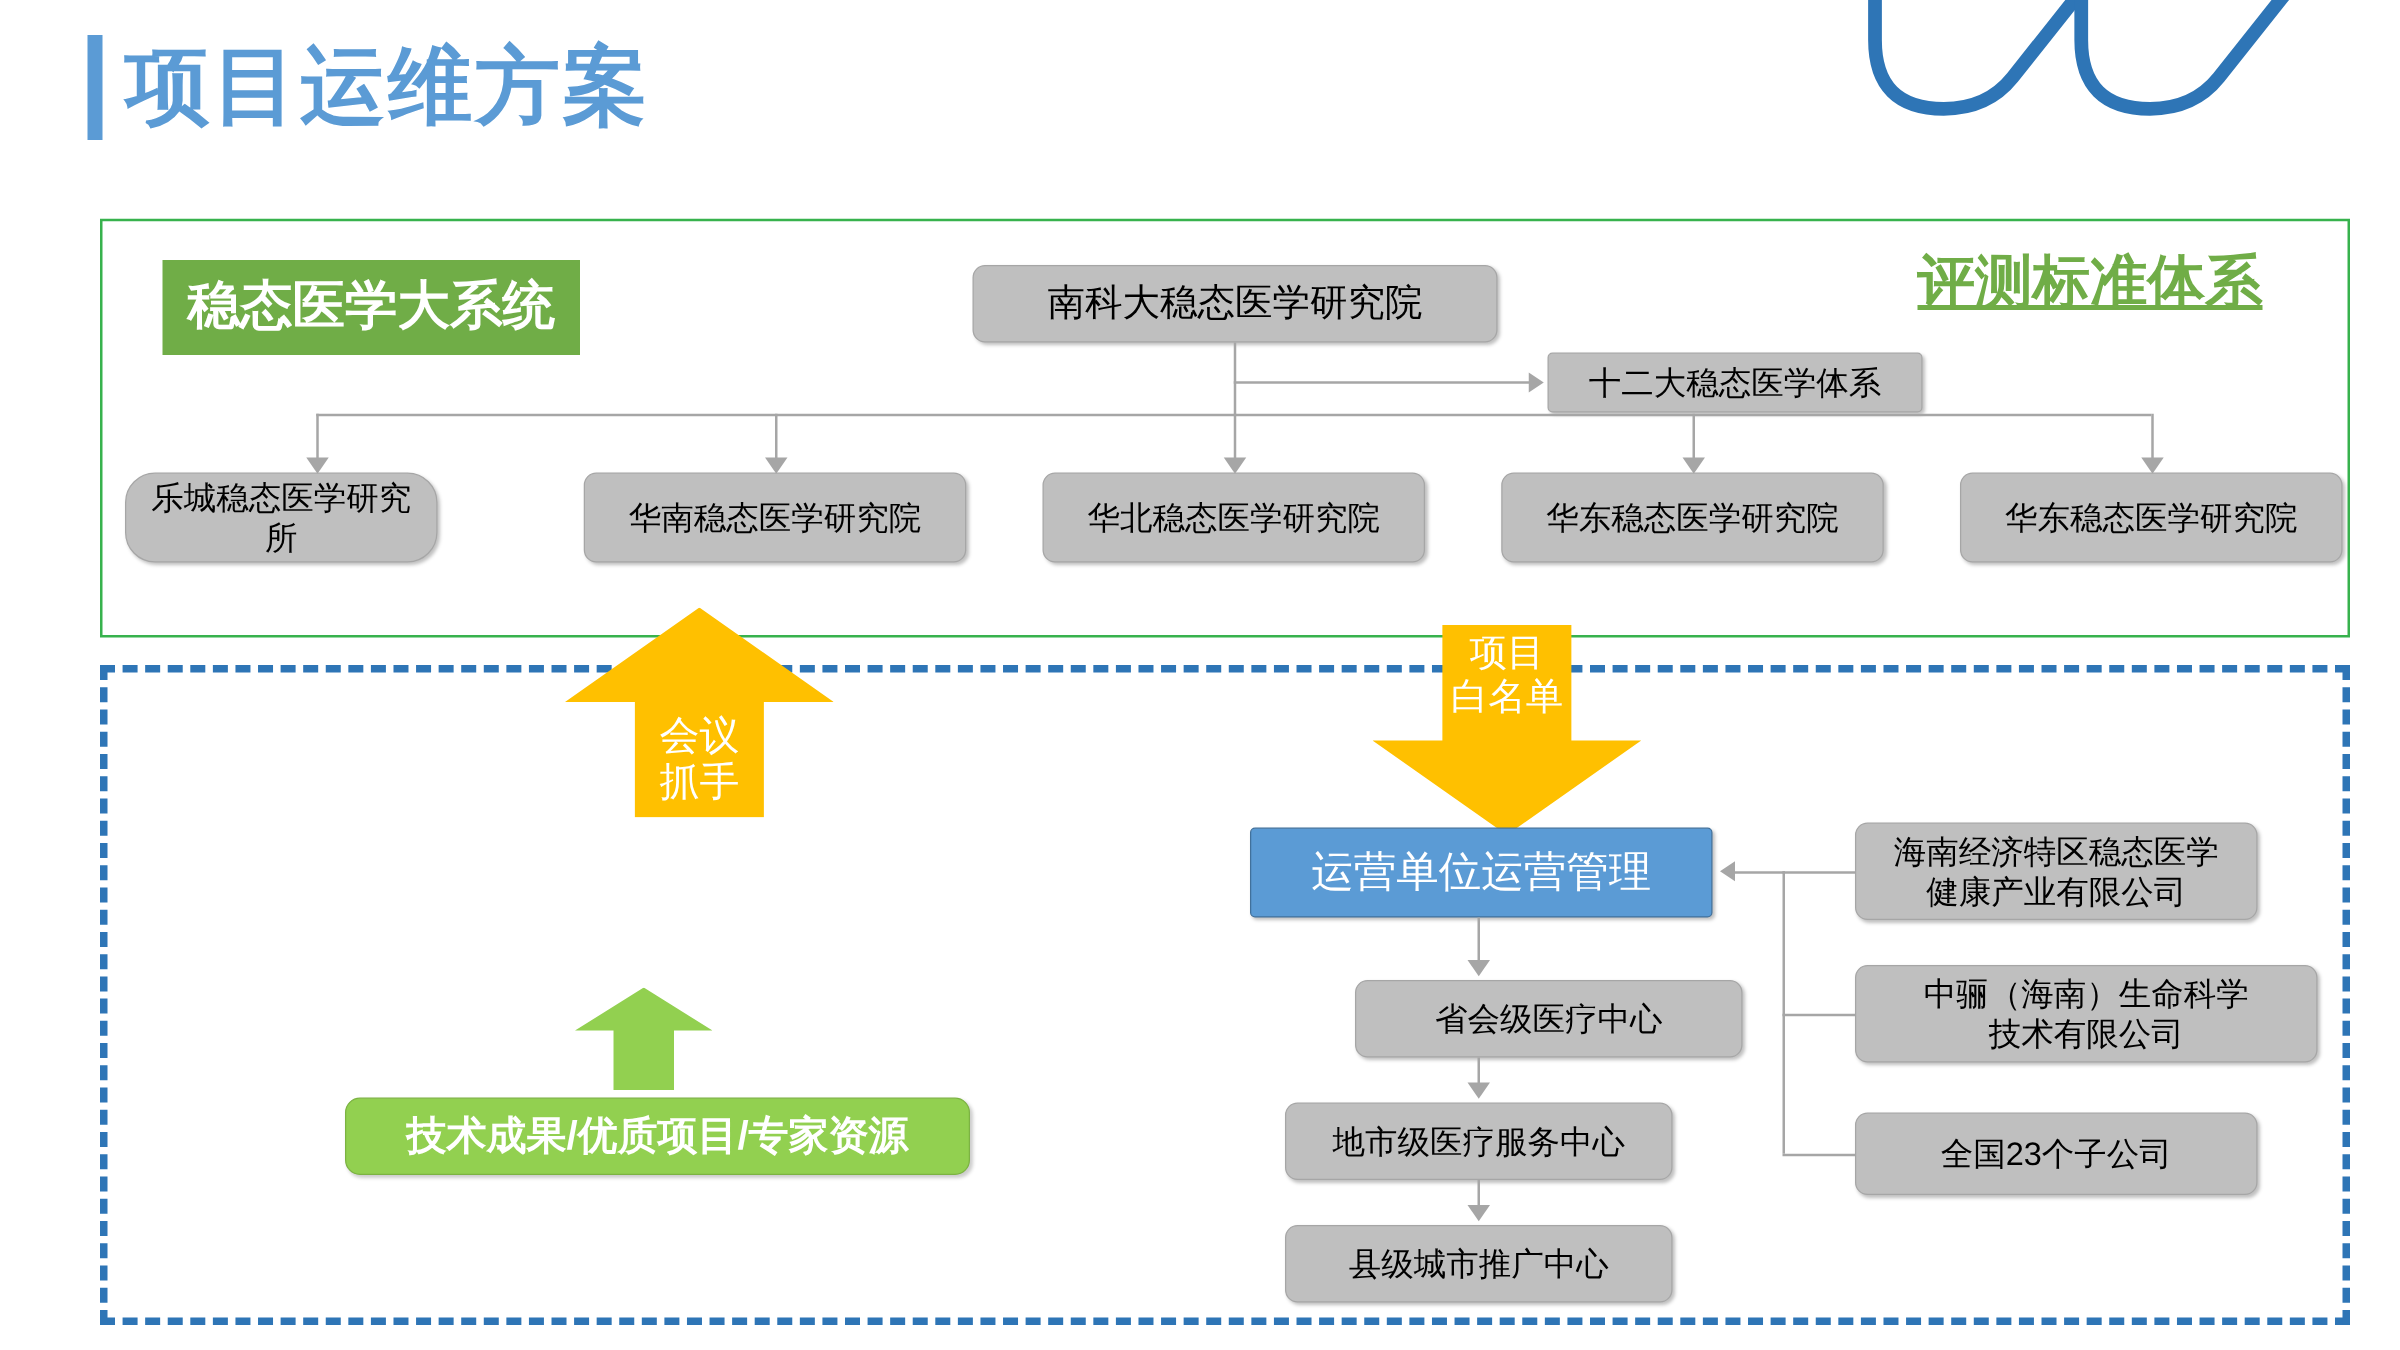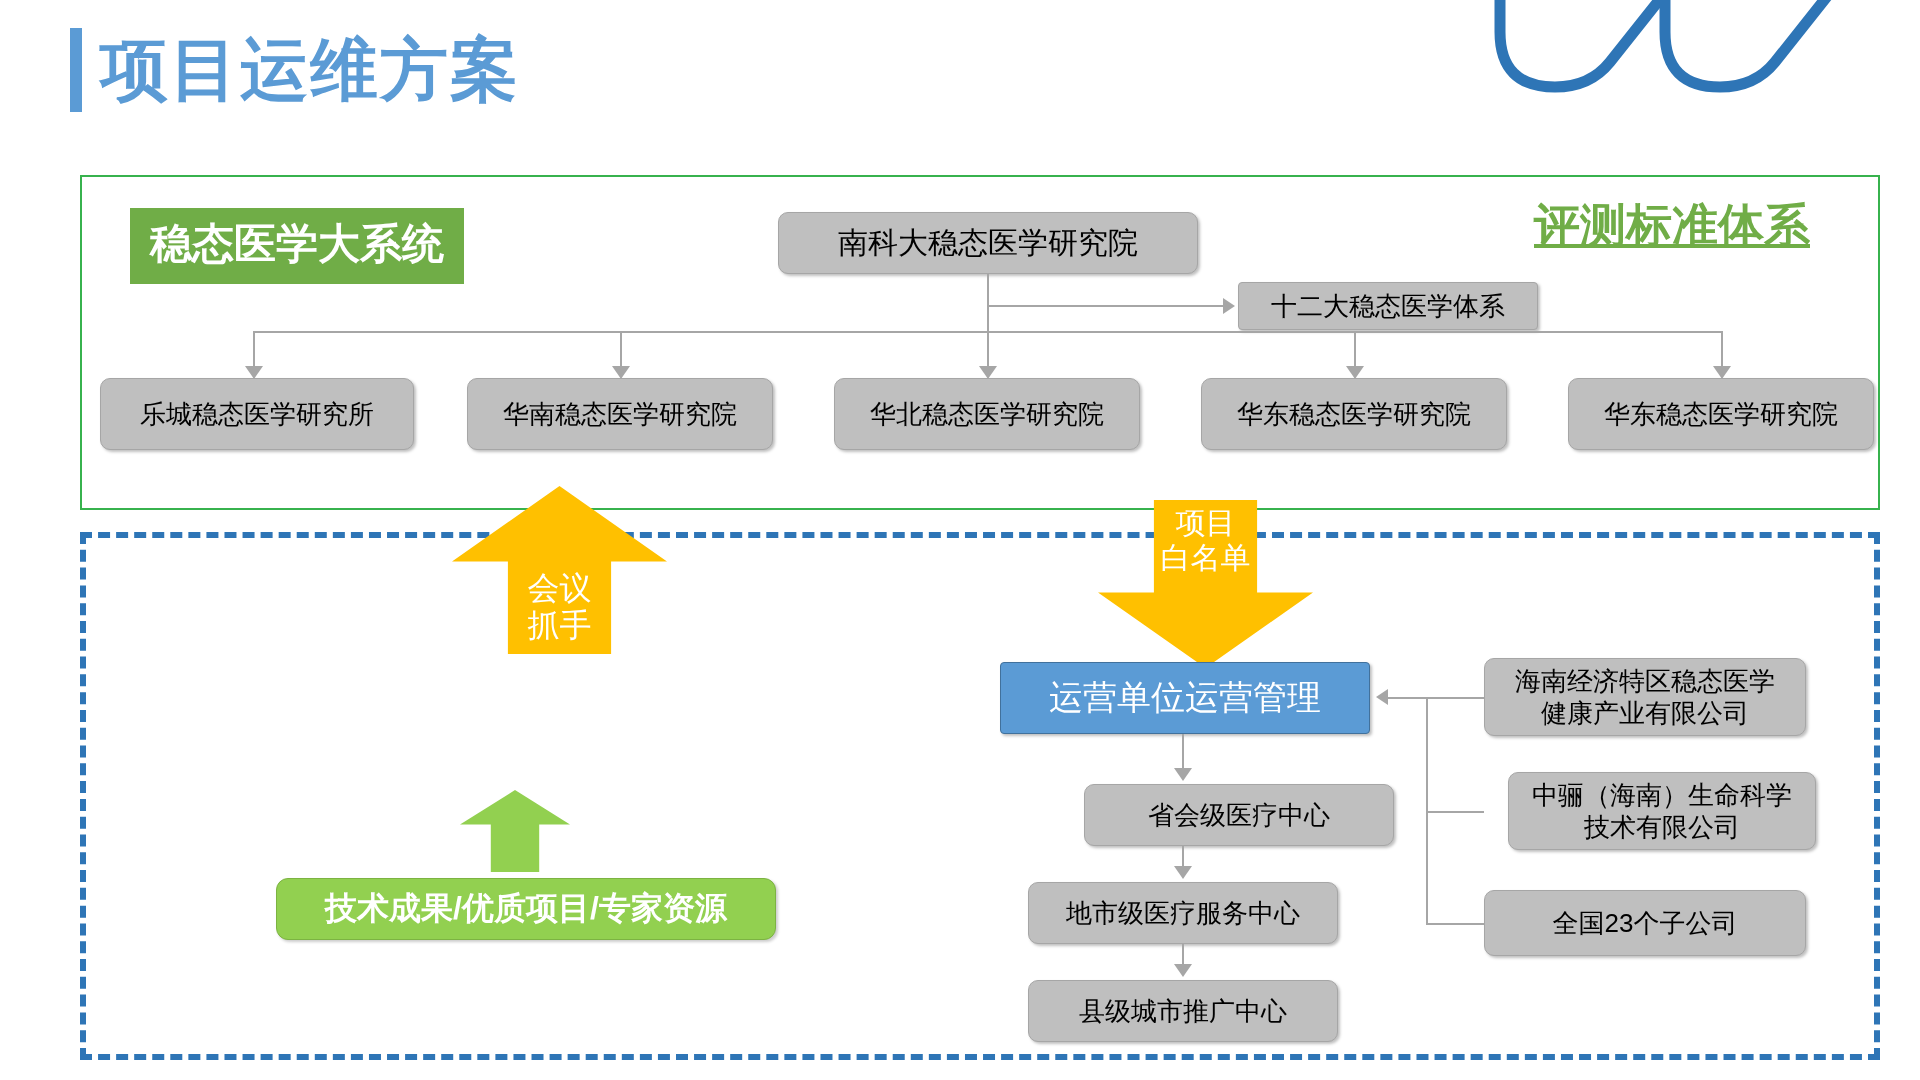--- a/index.html
+++ b/index.html
@@ -182,21 +182,21 @@
   <div class="ln lnv" style="left:987px;top:331px;height:42px;"></div>
   <div class="ln lnv" style="left:1354px;top:331px;height:42px;"></div>
   <div class="ln lnv" style="left:1721px;top:331px;height:42px;"></div>
 
   <div class="ahead down" style="left:245px;top:366px;"></div>
   <div class="ahead down" style="left:612px;top:366px;"></div>
   <div class="ahead down" style="left:979px;top:366px;"></div>
   <div class="ahead down" style="left:1346px;top:366px;"></div>
   <div class="ahead down" style="left:1713px;top:366px;"></div>
 
-  <div class="gbox" style="left:100px;top:378px;width:314px;height:72px;">乐城稳态医学研究所</div>
+  <div class="gbox" style="left:100px;top:378px;width:250px;height:72px;border-radius:24px;">乐城稳态医学研究所</div>
   <div class="gbox" style="left:467px;top:378px;width:306px;height:72px;">华南稳态医学研究院</div>
   <div class="gbox" style="left:834px;top:378px;width:306px;height:72px;">华北稳态医学研究院</div>
   <div class="gbox" style="left:1201px;top:378px;width:306px;height:72px;">华东稳态医学研究院</div>
   <div class="gbox" style="left:1568px;top:378px;width:306px;height:72px;">华东稳态医学研究院</div>
 
   <div class="frame-bottom"></div>
 
   <div class="arrow-up" style="left:452px;top:486px;width:215px;height:168px;">
     <div class="alabel">会议<br>抓手</div>
   </div>
@@ -218,21 +218,21 @@
 
   <div class="ln lnv" style="left:1182px;top:734px;height:36px;"></div>
   <div class="ahead down" style="left:1174px;top:768px;"></div>
   <div class="ln lnv" style="left:1182px;top:846px;height:22px;"></div>
   <div class="ahead down" style="left:1174px;top:866px;"></div>
   <div class="ln lnv" style="left:1182px;top:944px;height:22px;"></div>
   <div class="ahead down" style="left:1174px;top:964px;"></div>
 
   <div class="gbox" style="left:1484px;top:658px;width:322px;height:78px;white-space:pre-line;">海南经济特区稳态医学
 健康产业有限公司</div>
-  <div class="gbox" style="left:1484px;top:772px;width:308px;height:78px;white-space:pre-line;margin-left:24px;">中骊（海南）生命科学
+  <div class="gbox" style="left:1484px;top:772px;width:370px;height:78px;white-space:pre-line;">中骊（海南）生命科学
 技术有限公司</div>
   <div class="gbox" style="left:1484px;top:890px;width:322px;height:66px;white-space:pre-line;">全国23个子公司</div>
 
   <div class="ln lnv" style="left:1426px;top:697px;height:226px;"></div>
   <div class="ln lnh" style="left:1426px;top:697px;width:58px;"></div>
   <div class="ln lnh" style="left:1426px;top:811px;width:58px;"></div>
   <div class="ln lnh" style="left:1426px;top:923px;width:58px;"></div>
   <div class="ln lnh" style="left:1388px;top:697px;width:40px;"></div>
   <div class="ahead left" style="left:1376px;top:689px;"></div>
 

